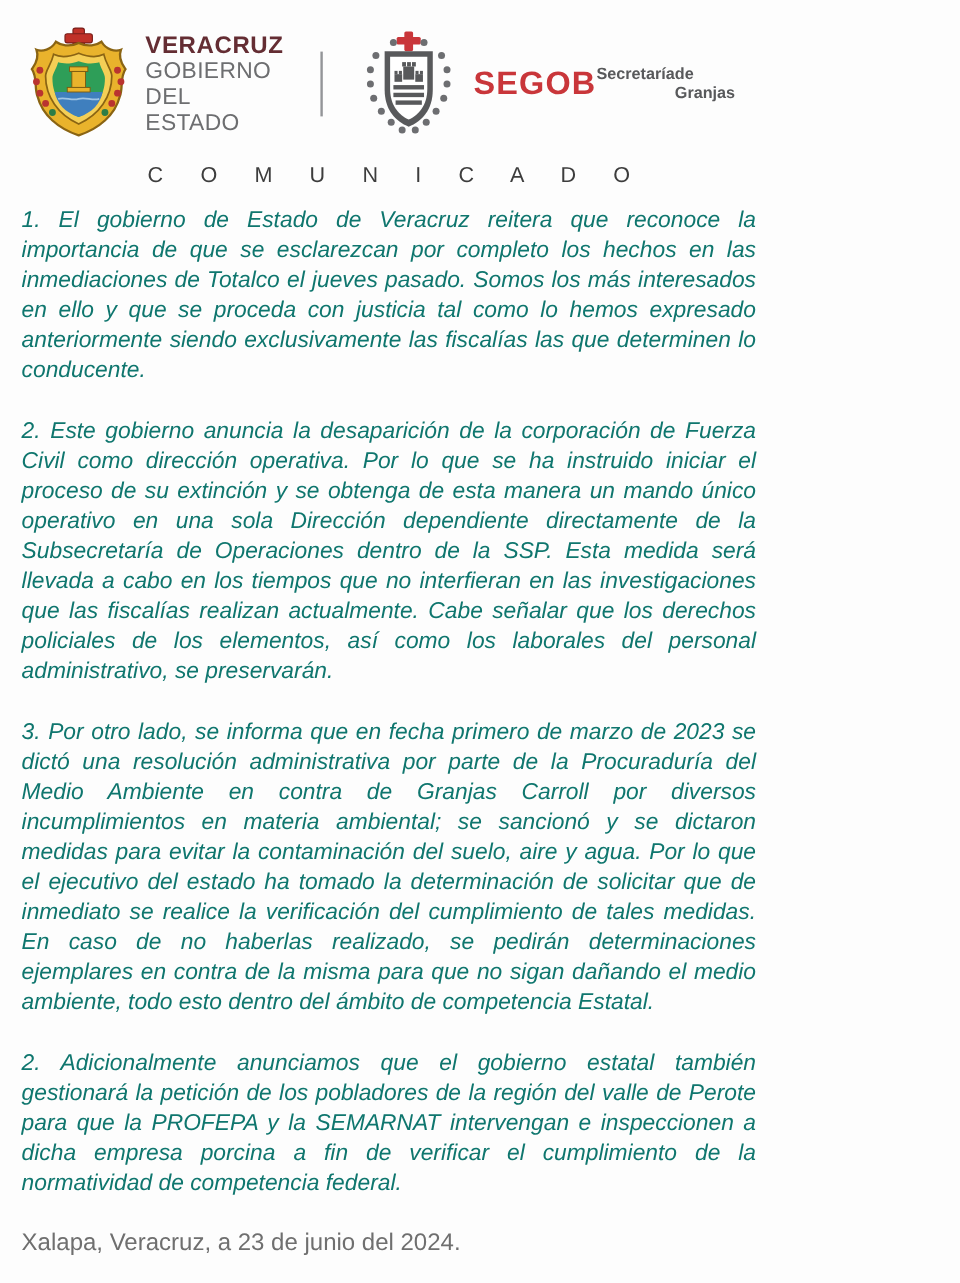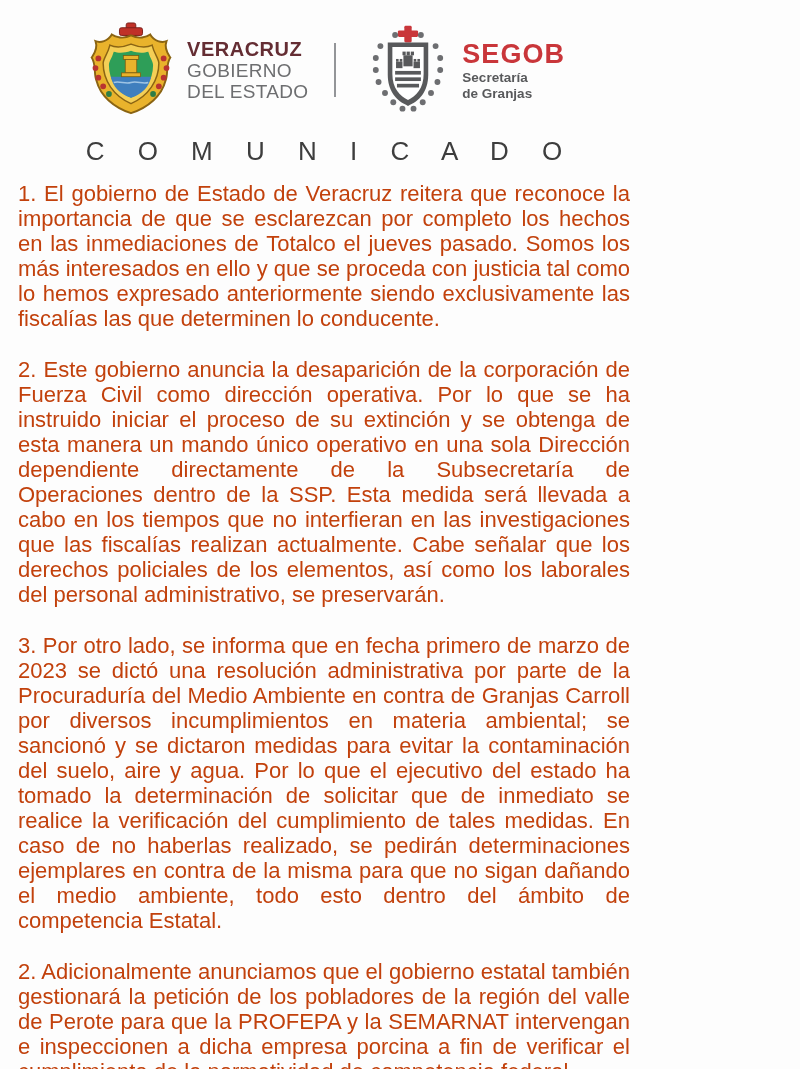--- a/index.html
+++ b/index.html
@@ -14,38 +14,39 @@
   
   .header {
     display: flex; align-items: center; justify-content: center;
     gap: 12px; height: 100px; margin-top: 2px;
   }
   .logo-group { display: flex; align-items: center; gap: 8px; }
   .veracruz-text { display: flex; flex-direction: column; line-height: 1.12; }
   .v-name { font-size: 20px; font-weight: bold; color: #642d33; letter-spacing: .5px; }
   .v-sub  { font-size: 19px; color: #6d6e70; letter-spacing: .3px; }
   .divider { width: 2px; height: 54px; background: #939598; margin: 0 14px; }
-  .segob-text { display: flex; flex-direction: column; line-height: 1.15; }
+  .segob-text { display: flex; line-height: 1.15; }
   .s-name { font-size: 27px; font-weight: 800; color: #c9363a; letter-spacing: 1px; }
   .s-sub  { font-size: 13.5px; font-weight: bold; color: #58595b; }
 
   
   .title {
     text-align: center;
-    font-size: 26px; font-weight: 500; color: #3d3d3d;
+    font-size: 18px; font-weight: 500; color: #3d3d3d;
     letter-spacing: 13px; text-indent: 13px;
     margin: 16px 0 14px 0;
   }
 
   
   .body-text p {
     margin: 0 0 26px 0;
-    font-size: 22px; line-height: 25px;
-    color: #c2410c;
+    font-size: 19px; line-height: 25px;
+    color: #0f766e;
     text-align: justify;
+    font-style: italic;
   }
   .dateline {
     margin: 20px 0 0 0;
     font-size: 20px; color: #6f6f6f;
     text-align: left;
   }
   .footer-sep {
     margin: 28px 0 0 0;
     font-size: 27px; font-weight: bold; color: #1c1c1c;
     letter-spacing: 2px; text-align: center;

